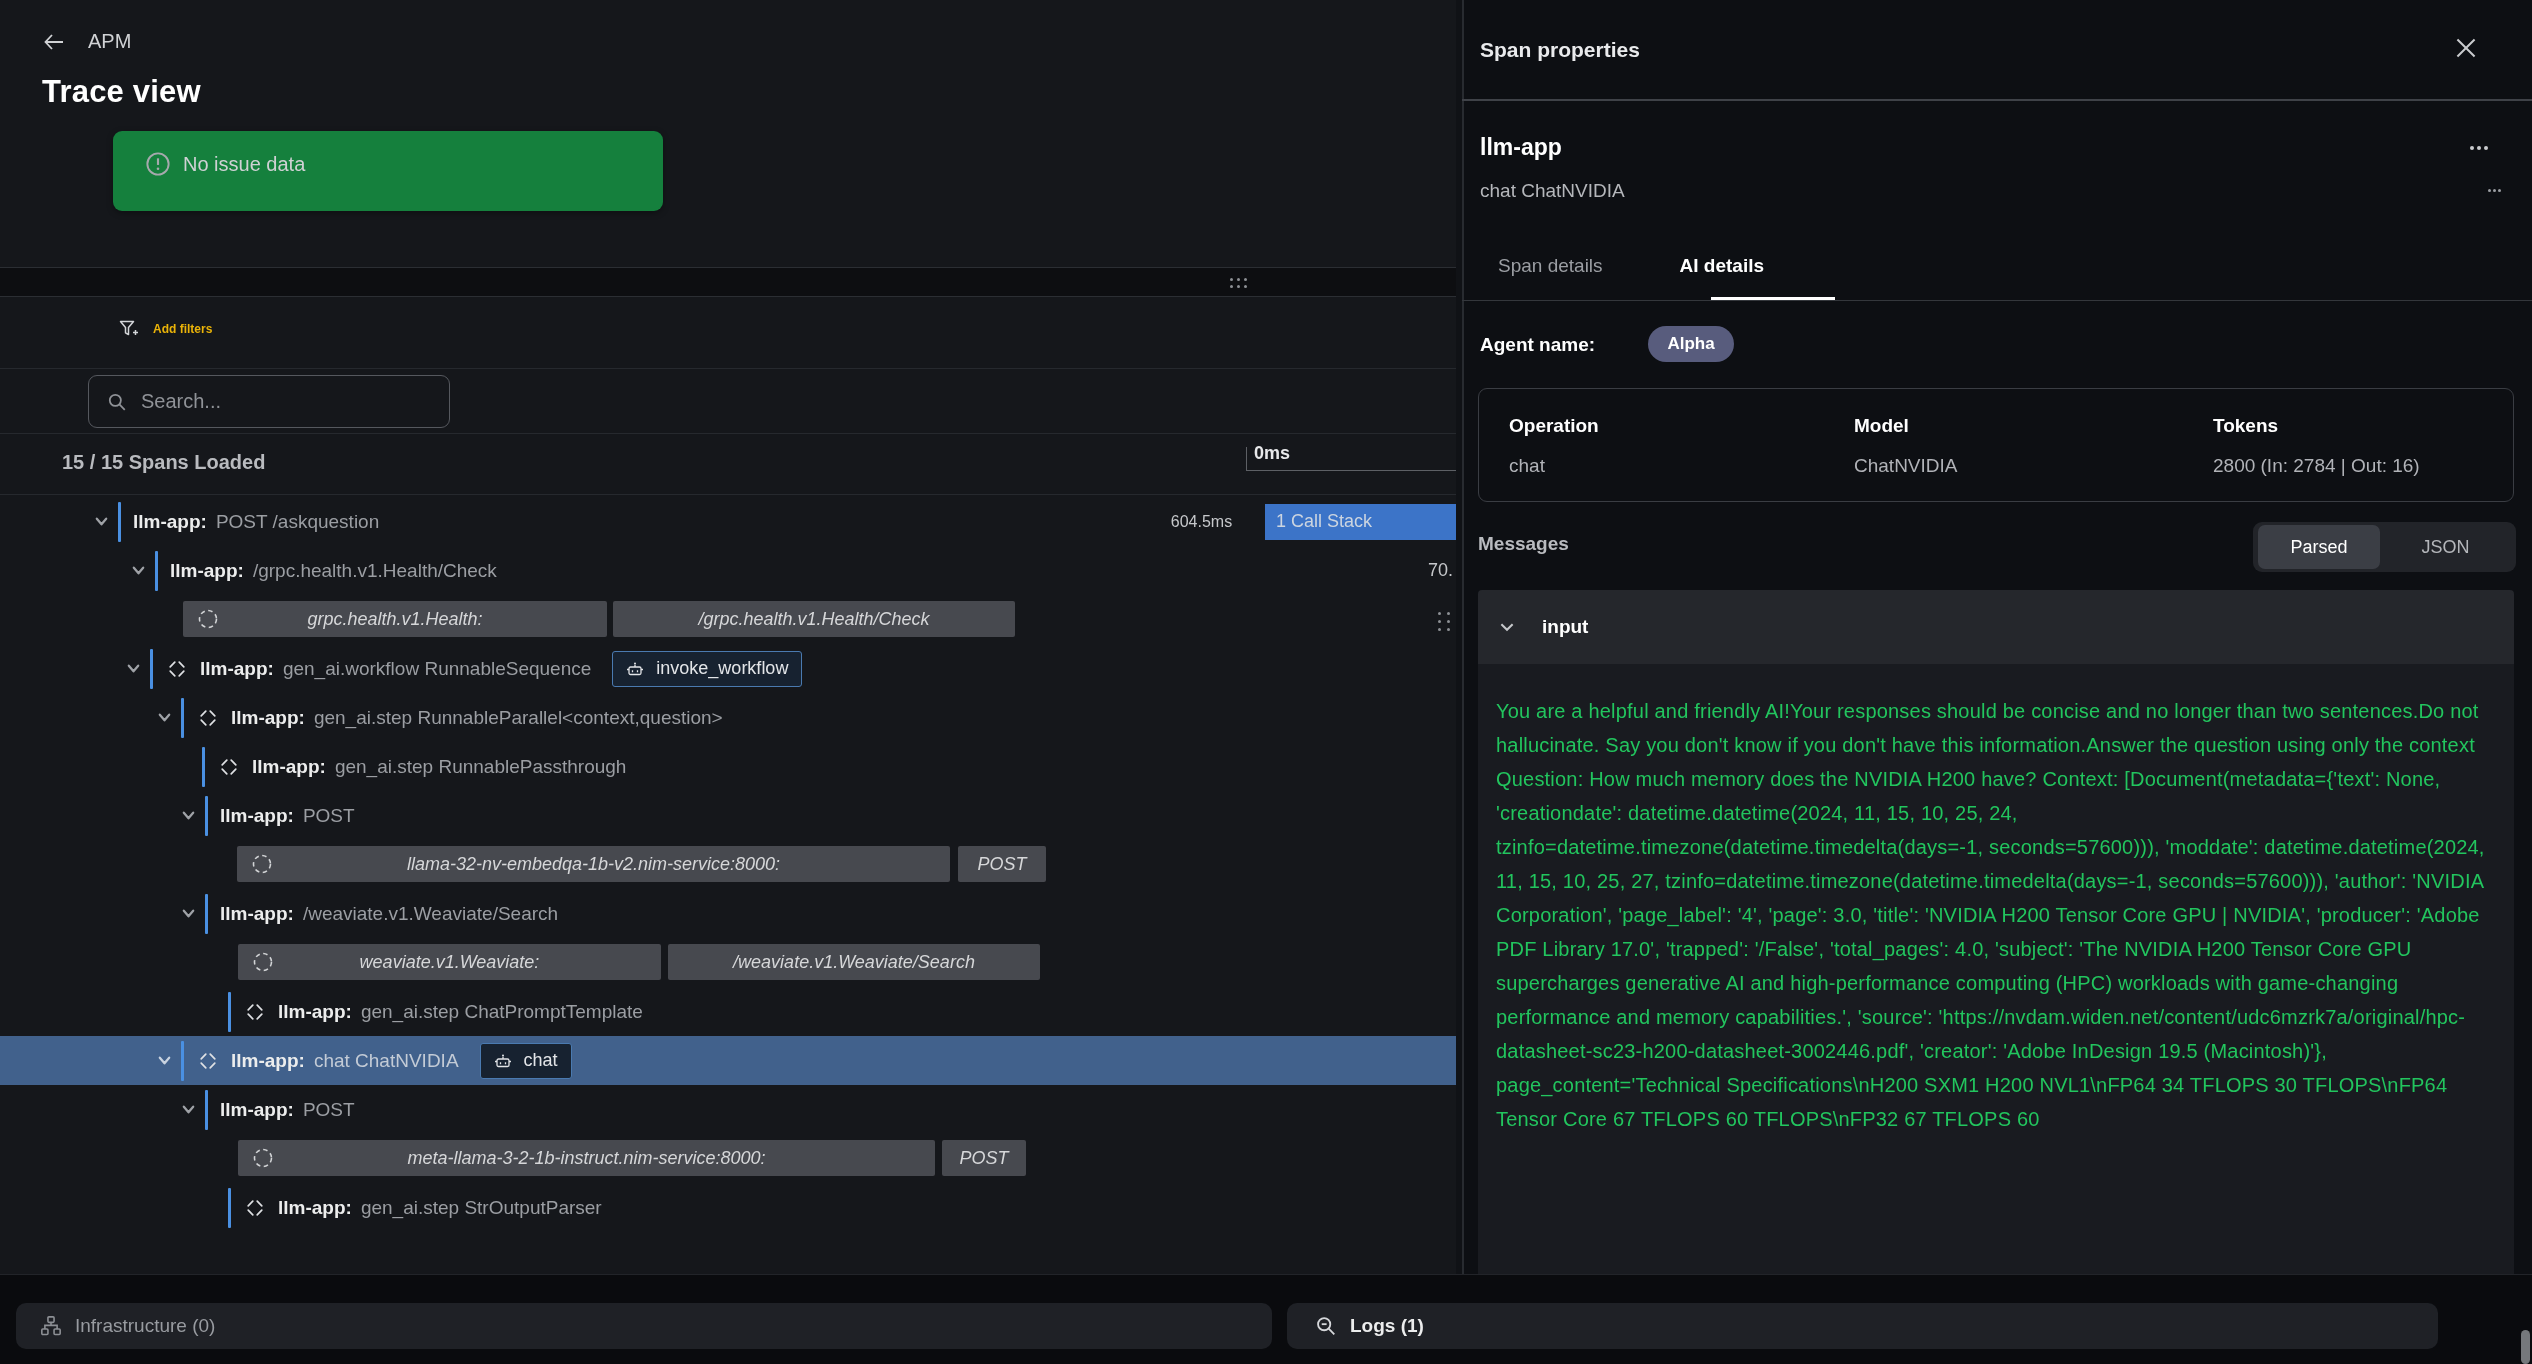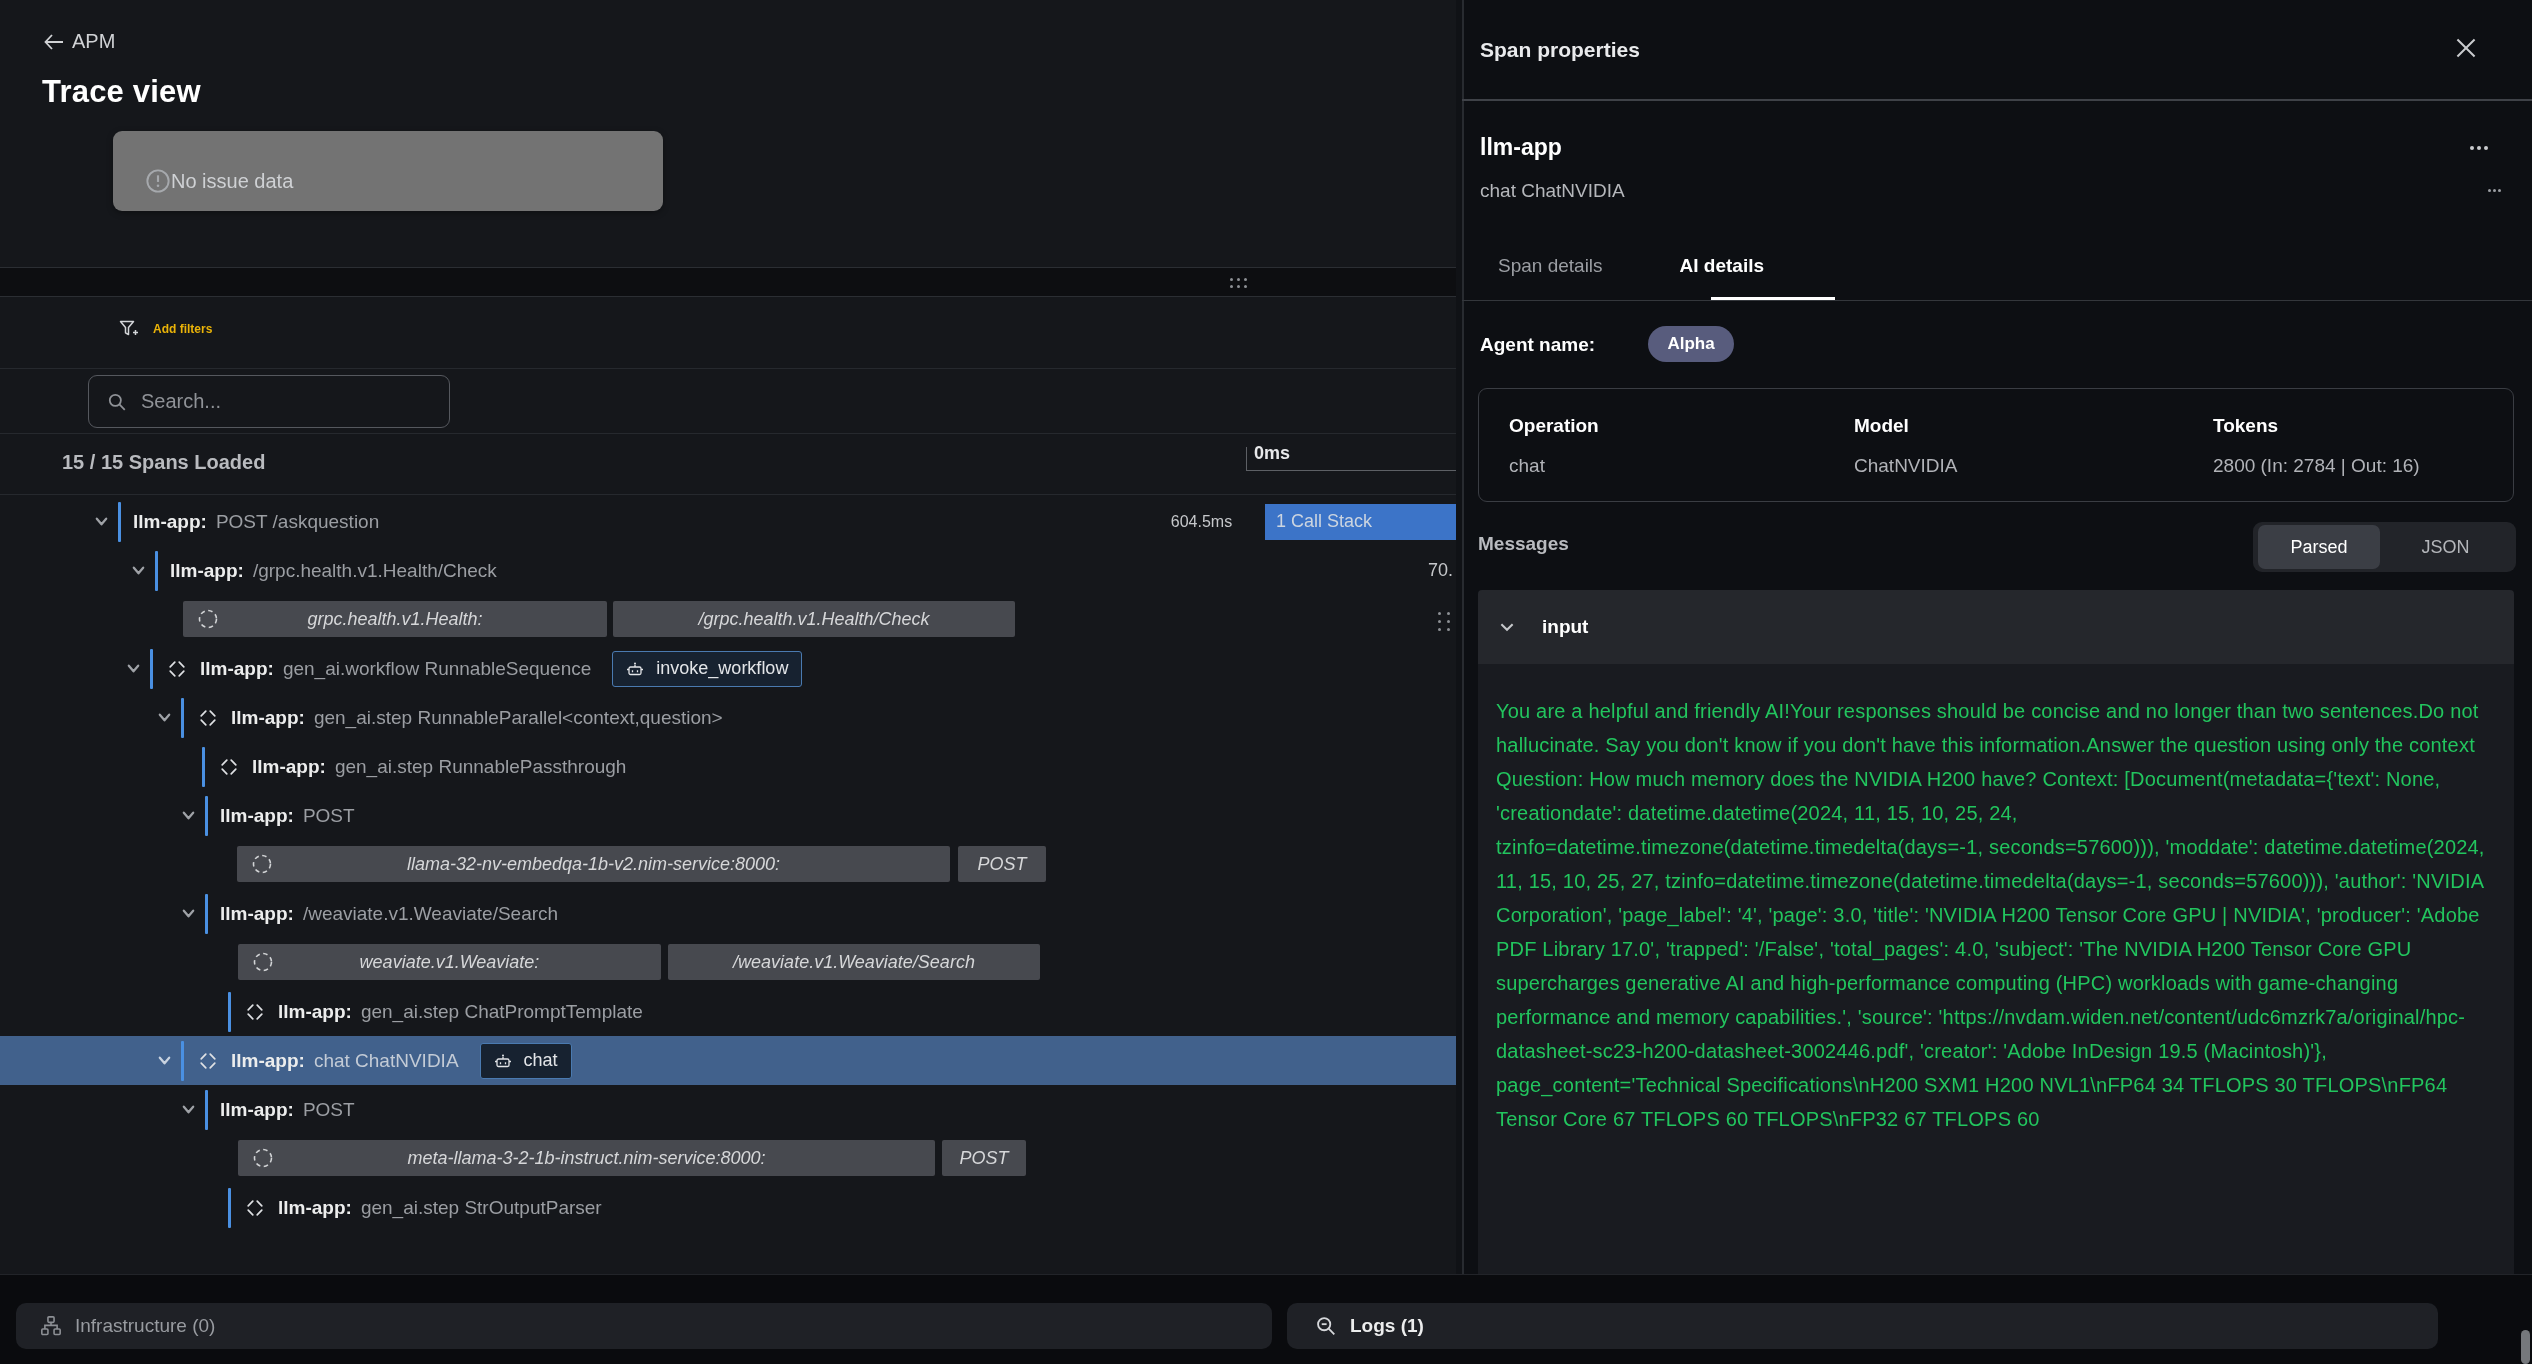--- a/index.html
+++ b/index.html
@@ -1,23 +1,23 @@
 <!DOCTYPE html>
 <html><head>
 <meta charset="utf-8">
 <style>
   html,body{margin:0;padding:0}
   body{width:2532px;height:1364px;background:#101216;font-family:"Liberation Sans",sans-serif;position:relative;overflow:hidden;-webkit-font-smoothing:antialiased}
   .abs{position:absolute}
   
   .left-bg{left:0;top:0;width:1456px;height:1274px;background:#15171b}
-  .back{left:44px;top:30px;display:flex;align-items:center;gap:8px;color:#d0d2d5;font-size:20px;cursor:pointer}
+  .back{left:44px;top:30px;display:flex;align-items:center;gap:24px;color:#d0d2d5;font-size:20px;cursor:pointer}
   .back svg{stroke:#c7c9cc}
   .page-title{left:42px;top:74px;font-size:31px;font-weight:800;color:#ffffff;letter-spacing:.2px}
-  .noissue{left:113px;top:131px;width:550px;height:80px;background:#737373;border-radius:9px;box-shadow:0 2px 6px rgba(0,0,0,.35);display:flex;align-items:center;padding:20px 0 0 32px;box-sizing:border-box;gap:0}
+  .noissue{left:113px;top:131px;width:550px;height:80px;background:#15803d;border-radius:9px;box-shadow:0 2px 6px rgba(0,0,0,.35);display:flex;align-items:flex-start;padding:20px 0 0 32px;box-sizing:border-box;gap:12px}
   .noissue .txt{font-size:20px;color:#cfd1d4;line-height:26px}
   .hr{left:0;width:1456px;height:1px;background:#26292e}
   .strip{left:0;top:267px;width:1456px;height:30px;background:#0d0e11;border-top:1px solid #2b2e33;border-bottom:1px solid #2b2e33;box-sizing:border-box}
   .hdots{left:1230px;top:278px;display:grid;grid-template-columns:repeat(3,3px);grid-gap:4px}
   .hdots i,.vdots i{width:3px;height:3px;border-radius:50%;background:#8d9095}
   .vdots{left:1438px;top:612px;display:grid;grid-template-columns:repeat(2,3px);grid-gap:5px 6px}
   .addfilters{left:118px;top:318px;display:flex;align-items:center;gap:13px;cursor:pointer}
   .addfilters .lbl{font-size:12px;font-weight:700;color:#eab308}
   .searchbox{left:88px;top:375px;width:362px;height:53px;border:1.5px solid #55585e;border-radius:9px;display:flex;align-items:center;box-sizing:border-box;padding-left:18px;gap:12px}
   .searchbox input{background:transparent;border:none;outline:none;color:#d6d8db;font-size:20px;font-family:"Liberation Sans",sans-serif;width:270px}

